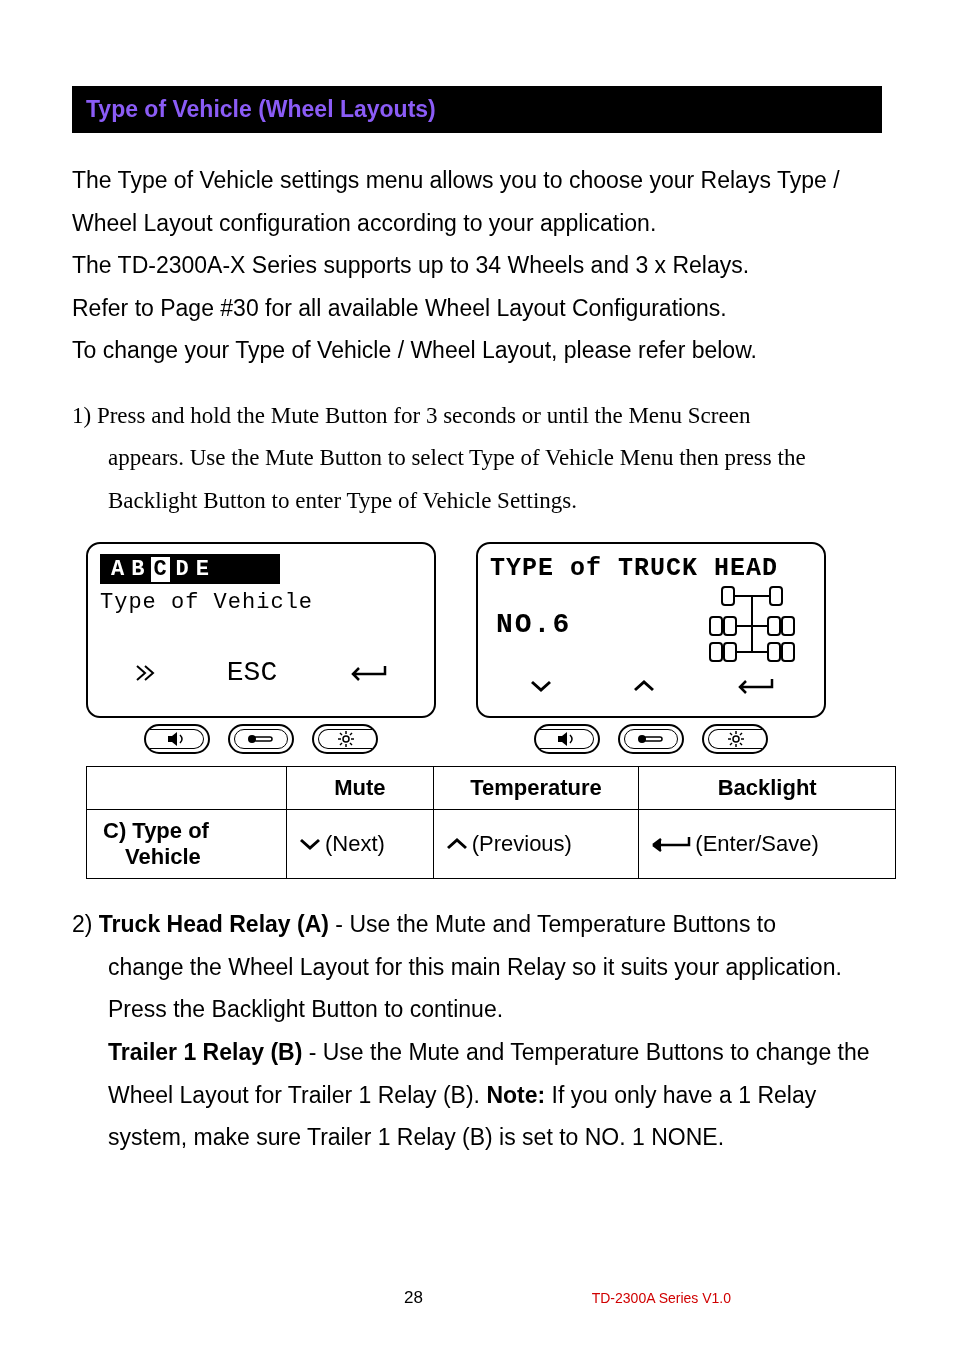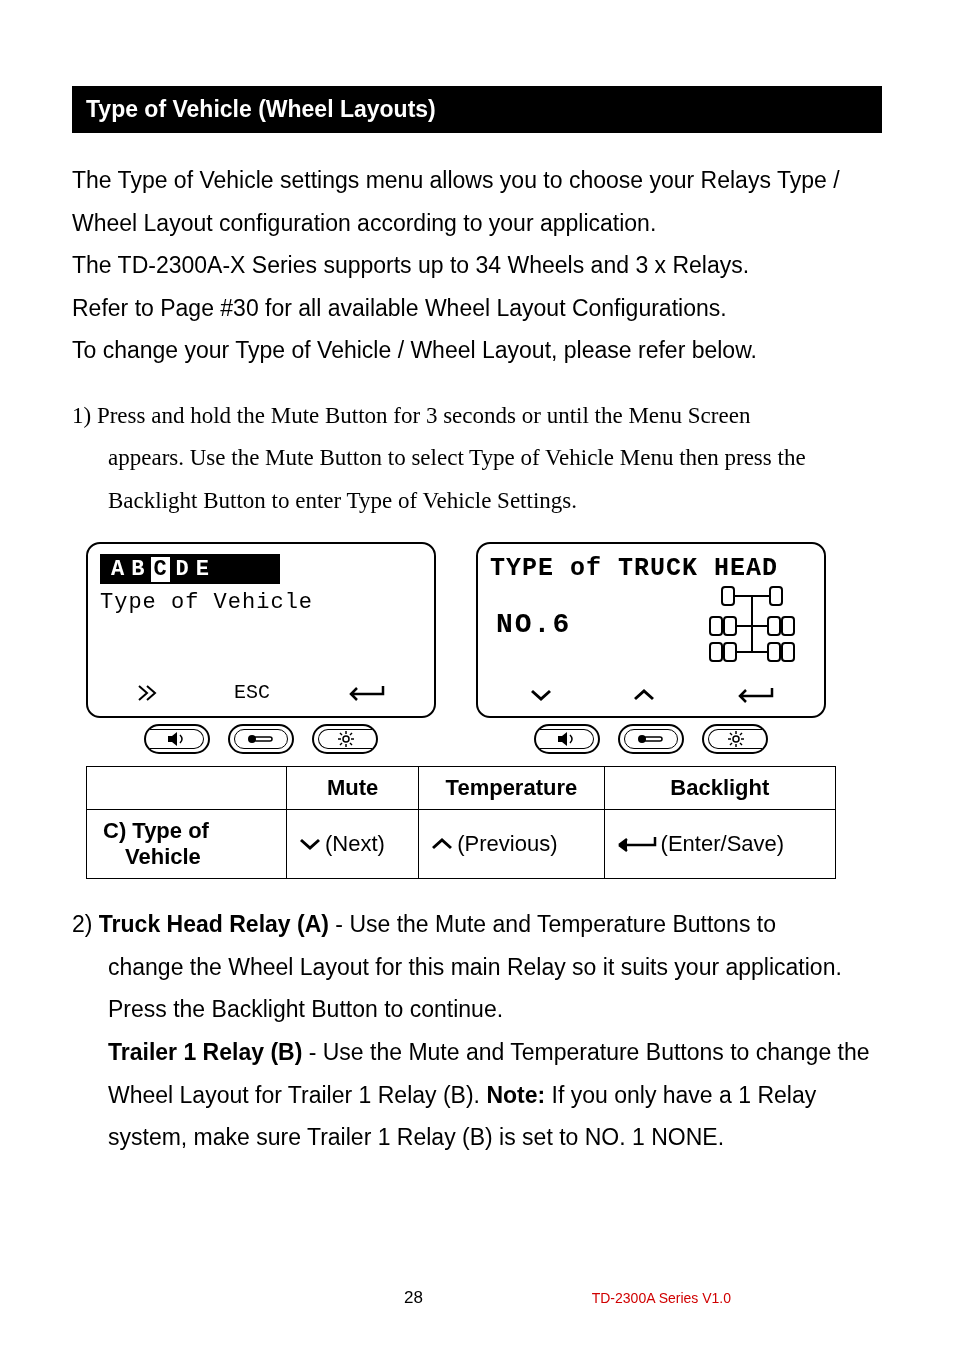--- a/index.html
+++ b/index.html
@@ -7,21 +7,21 @@
     width: 954px;
     height: 1350px;
     background: #fff;
     font-family: Arial, Helvetica, sans-serif;
     color: #000;
     padding: 86px 72px 40px 72px;
     position: relative;
   }
   .section-head {
     background: #000;
-    color: #ffffff;
+    color: #8b5cf6;
     font-weight: bold;
     font-size: 23px;
     padding: 10px 14px;
     margin-bottom: 26px;
   }
   .para {
     font-size: 23px;
     line-height: 1.85;
   }
   .step1 { margin-top: 23px; font-family: Liberation Serif, serif; }
@@ -70,22 +70,22 @@
     font-weight: 500;
     letter-spacing: 1px;
     margin-top: 2px;
     flex: 1;
   }
   .lcd-bottom {
     display: flex;
     justify-content: space-around;
     align-items: center;
     font-family: "Courier New", monospace;
-    font-size: 20px;
-    margin-bottom: 4px;
+    font-size: 28px;
+    margin-bottom: 20px;
   }
   .lcd2-top {
     display: flex;
     align-items: flex-start;
     gap: 14px;
   }
   .lcd2-head {
     font-family: "Courier New", monospace;
     font-size: 25px;
     font-weight: bold;
@@ -126,21 +126,21 @@
     width: 54px;
     height: 20px;
     border-radius: 10px;
     display: flex;
     align-items: center;
     justify-content: center;
   }
   .dbl-left .pill-inner { border: 1.5px solid #000; border-left: none; border-top-left-radius:0; border-bottom-left-radius:0;}
   .dbl-right .pill-inner { border: 1.5px solid #000; border-right: none; border-top-right-radius:0; border-bottom-right-radius:0;}
   .ctrl-table {
-    width: 750px;
+    width: 810px;
     border-collapse: collapse;
     margin: 12px 0 24px 14px;
   }
   .ctrl-table td, .ctrl-table th {
     border: 1.5px solid #000;
     padding: 8px 10px;
     text-align: center;
     font-size: 22px;
     vertical-align: middle;
   }

